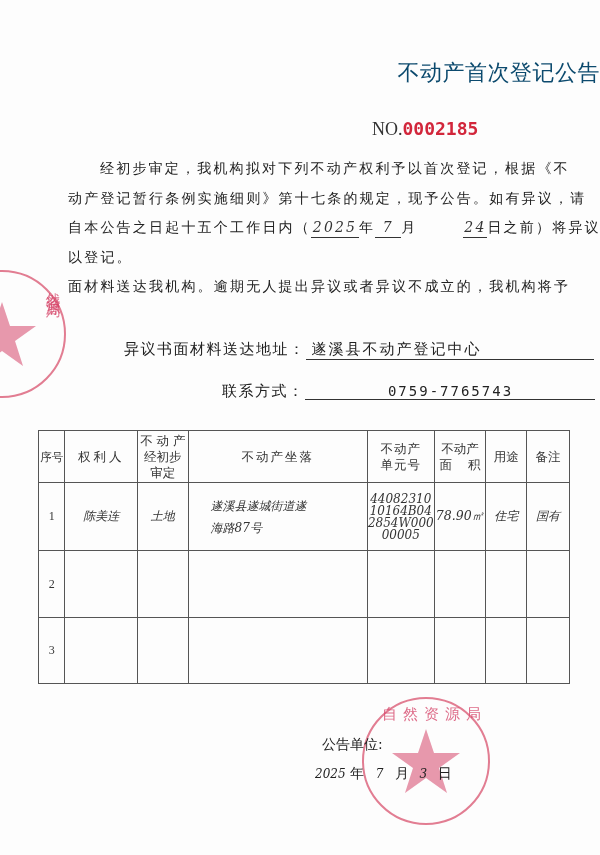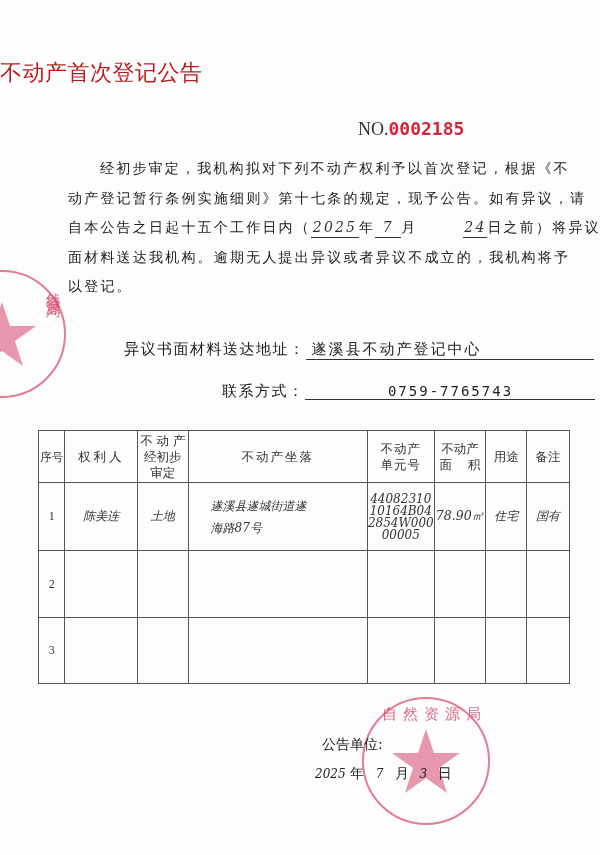--- a/index.html
+++ b/index.html
@@ -1,20 +1,20 @@
 <!DOCTYPE html>
 <html><head>
   <meta charset="utf-8">
   <style>
     * { margin:0; padding:0; box-sizing:border-box; }
     html, body { width:600px; height:855px; background:#fdfdfd; overflow:hidden; }
     body { position:relative; font-family:"DejaVu Sans","Liberation Sans",sans-serif; color:#222; }
     .abs { position:absolute; }
-    .title { left:0; width:600px; top:58px; text-align:left; font-size:22px; color:#b91c1c; letter-spacing:0.5px; }
-    .serial { left:358px; top:118px; font-size:18px; font-family:"Liberation Serif","DejaVu Serif",serif; color:#333;text-align:right; }
+    .title { left:0; width:600px; top:58px; text-align:right; font-size:22px; color:#0c4a6e; letter-spacing:0.5px; }
+    .serial { left:372px; top:118px; font-size:18px; font-family:"Liberation Serif","DejaVu Serif",serif; color:#333;text-align:right; }
     .serial .num { color:#d2263b; font-family:"DejaVu Sans Mono","Liberation Mono",monospace; font-weight:bold; font-size:18px; letter-spacing:0px; }
     .para { left:68px; width:530px; font-family:"DejaVu Serif","Liberation Serif",serif; font-size:14px; line-height:29.5px; color:#222; letter-spacing:2.2px; }
     .para .line { display:block; white-space:nowrap; }
     .hand { font-family:"DejaVu Serif",serif; font-style:italic; color:#333; display:inline-block; border-bottom:1px solid #333; line-height:20px; text-align:center; }
     .addr { left:124px; top:340px; font-family:"DejaVu Serif",serif; font-size:15px; letter-spacing:1.5px; }
     .addr .val, .contact .val { display:inline-block; border-bottom:1.5px solid #333; letter-spacing:2px; }
     .addr .val { width:288px; padding-left:6px; }
     .contact { left:222px; top:382px; font-family:"DejaVu Serif",serif; font-size:15px; letter-spacing:1.5px;text-align:center; }
     .contact .val { width:290px; padding-left:2px; font-family:"DejaVu Sans Mono",monospace; font-size:14px; }
     table.reg { position:absolute; left:38px; top:430px; border-collapse:collapse; width:532px; font-family:"DejaVu Sans",sans-serif; }
@@ -38,22 +38,22 @@
 <div class="abs title">不动产首次登记公告</div>
 
 <div class="abs serial">
   <span>NO.</span><span class="num">0002185</span>
 </div>
 
 <div class="abs para" style="top:154px;">
   <span class="line" style="padding-left:32px;">经初步审定，我机构拟对下列不动产权利予以首次登记，根据《不</span>
   <span class="line">动产登记暂行条例实施细则》第十七条的规定，现予公告。如有异议，请</span>
   <span class="line"><span>自本公告之日起十五个工作日内（</span><span class="hand" style="width:48px;">2025</span><span>年</span><span class="hand" style="width:26px;">7</span><span>月</span><span class="hand" style="width:24px;margin-left:46px;">24</span><span>日之前）将异议书</span></span>
+  <span class="line">以登记。</span>
   <span class="line">面材料送达我机构。逾期无人提出异议或者异议不成立的，我机构将予</span>
-  <span class="line">以登记。</span>
 </div>
 
 <div class="abs addr">
   <span>异议书面材料送达地址：</span><span class="val">遂溪县不动产登记中心</span>
 </div>
 
 <div class="abs contact">
   <span>联系方式：</span><span class="val">0759-7765743</span>
 </div>
 

